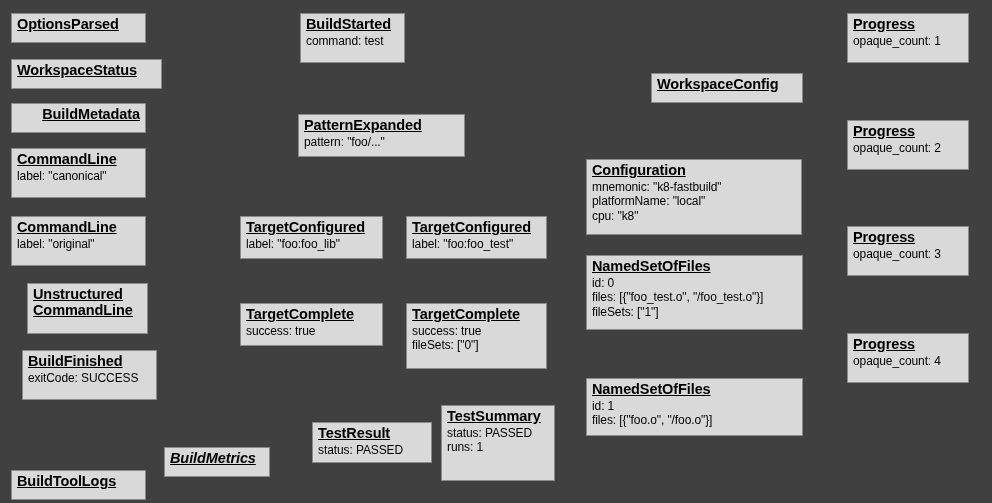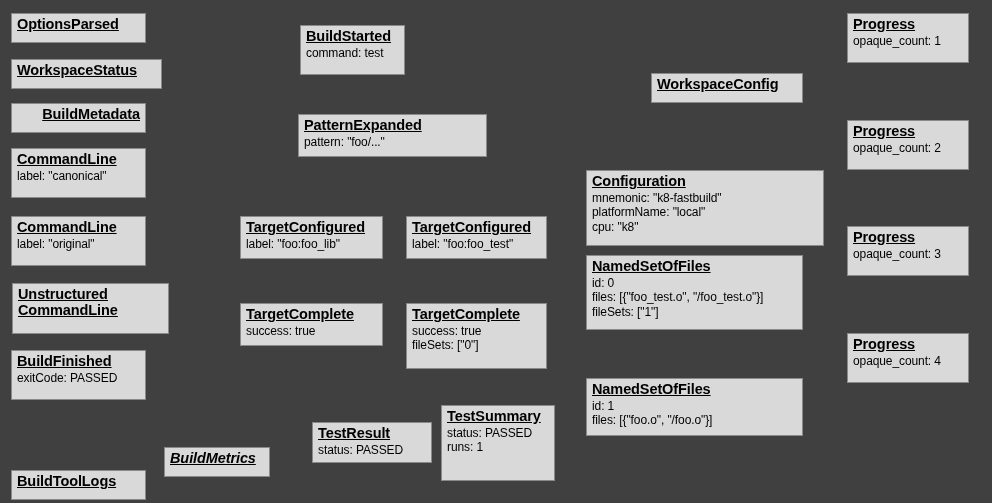--- a/index.html
+++ b/index.html
@@ -67,43 +67,43 @@
       <span class="node-fields">
         <span class="node-field">label: "canonical"</span>
       </span>
     </div>
     <div class="event-node" style="left: 11px; top: 216px; width: 135px; height: 50px; background: rgb(217, 217, 217); border-color: rgb(138, 138, 138); color: rgb(0, 0, 0);">
       <span class="node-title">CommandLine</span>
       <span class="node-fields">
         <span class="node-field">label: "original"</span>
       </span>
     </div>
-    <div class="event-node" style="left: 12px; top: 283px; width: 157px; height: 51px; background: rgb(217, 217, 217); border-color: rgb(138, 138, 138); color: rgb(0, 0, 0); text-decoration: underline;">
+    <div class="event-node" style="left: 27px; top: 283px; width: 121px; height: 51px; background: rgb(217, 217, 217); border-color: rgb(138, 138, 138); color: rgb(0, 0, 0); text-decoration: underline;">
       <span class="node-title">Unstructured
 CommandLine</span>
     </div>
-    <div class="event-node" style="left: 11px; top: 350px; width: 135px; height: 50px; background: rgb(217, 217, 217); border-color: rgb(138, 138, 138); color: rgb(0, 0, 0);">
+    <div class="event-node" style="left: 22px; top: 350px; width: 135px; height: 50px; background: rgb(217, 217, 217); border-color: rgb(138, 138, 138); color: rgb(0, 0, 0);">
       <span class="node-title">BuildFinished</span>
       <span class="node-fields">
-        <span class="node-field">exitCode: PASSED</span>
+        <span class="node-field">exitCode: SUCCESS</span>
       </span>
     </div>
     <div class="event-node" style="left: 11px; top: 470px; width: 135px; height: 30px; background: rgb(217, 217, 217); border-color: rgb(138, 138, 138); color: rgb(0, 0, 0);">
       <span class="node-title">BuildToolLogs</span>
     </div>
     <div class="event-node" style="left: 164px; top: 447px; width: 106px; height: 30px; background: rgb(217, 217, 217); border-color: rgb(138, 138, 138); color: rgb(0, 0, 0); font-style: italic;">
       <span class="node-title">BuildMetrics</span>
     </div>
-    <div class="event-node" style="left: 300px; top: 13px; width: 105px; height: 50px; background: rgb(217, 217, 217); border-color: rgb(138, 138, 138); color: rgb(0, 0, 0); margin-top: 12px;">
+    <div class="event-node" style="left: 300px; top: 13px; width: 105px; height: 50px; background: rgb(217, 217, 217); border-color: rgb(138, 138, 138); color: rgb(0, 0, 0);">
       <span class="node-title">BuildStarted</span>
       <span class="node-fields">
         <span class="node-field">command: test</span>
       </span>
     </div>
-    <div class="event-node" style="left: 298px; top: 114px; width: 189px; height: 43px; background: rgb(217, 217, 217); border-color: rgb(138, 138, 138); color: rgb(0, 0, 0);">
+    <div class="event-node" style="left: 298px; top: 114px; width: 167px; height: 43px; background: rgb(217, 217, 217); border-color: rgb(138, 138, 138); color: rgb(0, 0, 0);">
       <span class="node-title">PatternExpanded</span>
       <span class="node-fields">
         <span class="node-field">pattern: "foo/..."</span>
       </span>
     </div>
     <div class="event-node" style="left: 240px; top: 216px; width: 143px; height: 43px; background: rgb(217, 217, 217); border-color: rgb(138, 138, 138); color: rgb(0, 0, 0);">
       <span class="node-title">TargetConfigured</span>
       <span class="node-fields">
         <span class="node-field">label: "foo:foo_lib"</span>
       </span>
@@ -136,21 +136,21 @@
     <div class="event-node" style="left: 441px; top: 405px; width: 114px; height: 76px; background: rgb(217, 217, 217); border-color: rgb(138, 138, 138); color: rgb(0, 0, 0);">
       <span class="node-title">TestSummary</span>
       <span class="node-fields">
         <span class="node-field">status: PASSED</span>
         <span class="node-field">runs: 1</span>
       </span>
     </div>
     <div class="event-node" style="left: 651px; top: 73px; width: 152px; height: 30px; background: rgb(217, 217, 217); border-color: rgb(138, 138, 138); color: rgb(0, 0, 0); text-decoration: underline;">
       <span class="node-title">WorkspaceConfig</span>
     </div>
-    <div class="event-node" style="left: 586px; top: 170px; width: 238px; height: 76px; background: rgb(217, 217, 217); border-color: rgb(138, 138, 138); color: rgb(0, 0, 0);">
+    <div class="event-node" style="left: 586px; top: 159px; width: 216px; height: 76px; background: rgb(217, 217, 217); border-color: rgb(138, 138, 138); color: rgb(0, 0, 0);">
       <span class="node-title">Configuration</span>
       <span class="node-fields">
         <span class="node-field">mnemonic: "k8-fastbuild"</span>
         <span class="node-field">platformName: "local"</span>
         <span class="node-field">cpu: "k8"</span>
       </span>
     </div>
     <div class="event-node" style="left: 586px; top: 255px; width: 217px; height: 75px; background: rgb(217, 217, 217); border-color: rgb(138, 138, 138); color: rgb(0, 0, 0);">
       <span class="node-title">NamedSetOfFiles</span>
       <span class="node-fields">

